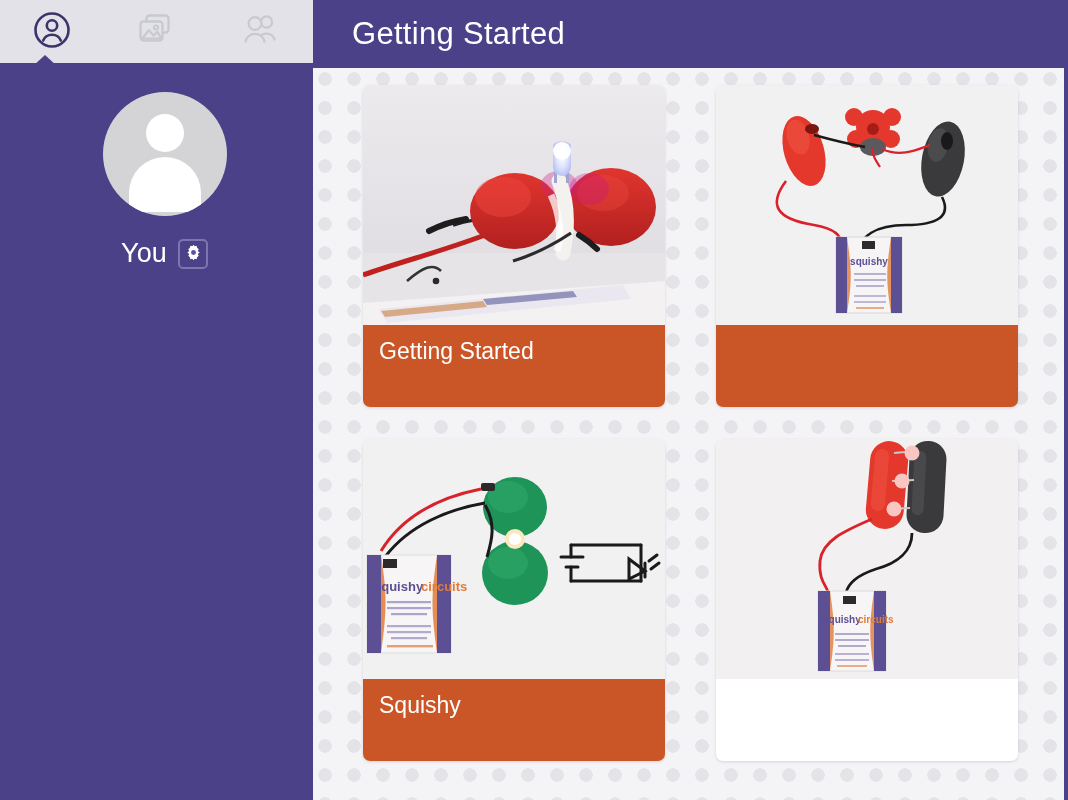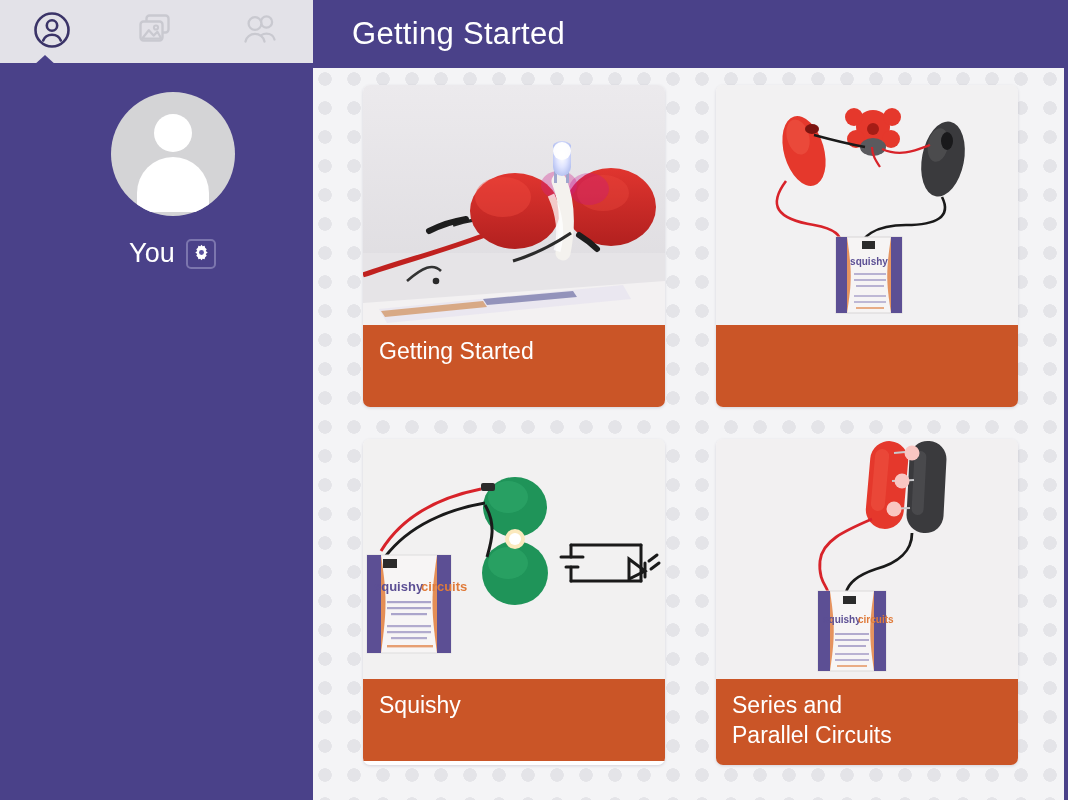--- a/index.html
+++ b/index.html
@@ -59,21 +59,21 @@
     border-left: 12px solid transparent;
     border-right: 12px solid transparent;
     border-bottom: 11px solid #4a4189;
     transform: translateX(-50%);
     z-index: 4;
   }
 
   
   #profile {
     position: absolute;
-    left: 16px;
+    left: 8px;
     top: 92px;
     width: 313px;
     text-align: center;
   }
 
   #avatar {
     width: 124px;
     height: 124px;
     border-radius: 50%;
     background: #d4d4d6;
@@ -453,23 +453,19 @@
               <text x="142" y="184" font-family="Liberation Sans" font-size="10" font-weight="bold" fill="#e07b3a">circuits</text>
               <rect x="119" y="194" width="34" height="2" fill="#6d62a8" opacity=".5"></rect>
               <rect x="119" y="200" width="34" height="2" fill="#6d62a8" opacity=".5"></rect>
               <rect x="122" y="206" width="28" height="2" fill="#6d62a8" opacity=".5"></rect>
               <rect x="119" y="214" width="34" height="2" fill="#6d62a8" opacity=".45"></rect>
               <rect x="119" y="220" width="34" height="2" fill="#6d62a8" opacity=".45"></rect>
               <rect x="121" y="226" width="30" height="2" fill="#e07b3a" opacity=".6"></rect>
             </g>
           </svg>
         </div>
-        <div class="card-caption">
-          <span>Series and</span>
-          <span class="l2">Parallel Circuits</span>
-        </div>
       </div>
 
     </div>
   </div>
 
   <div id="right-edge"></div>
 </div>
 
 </body></html>

